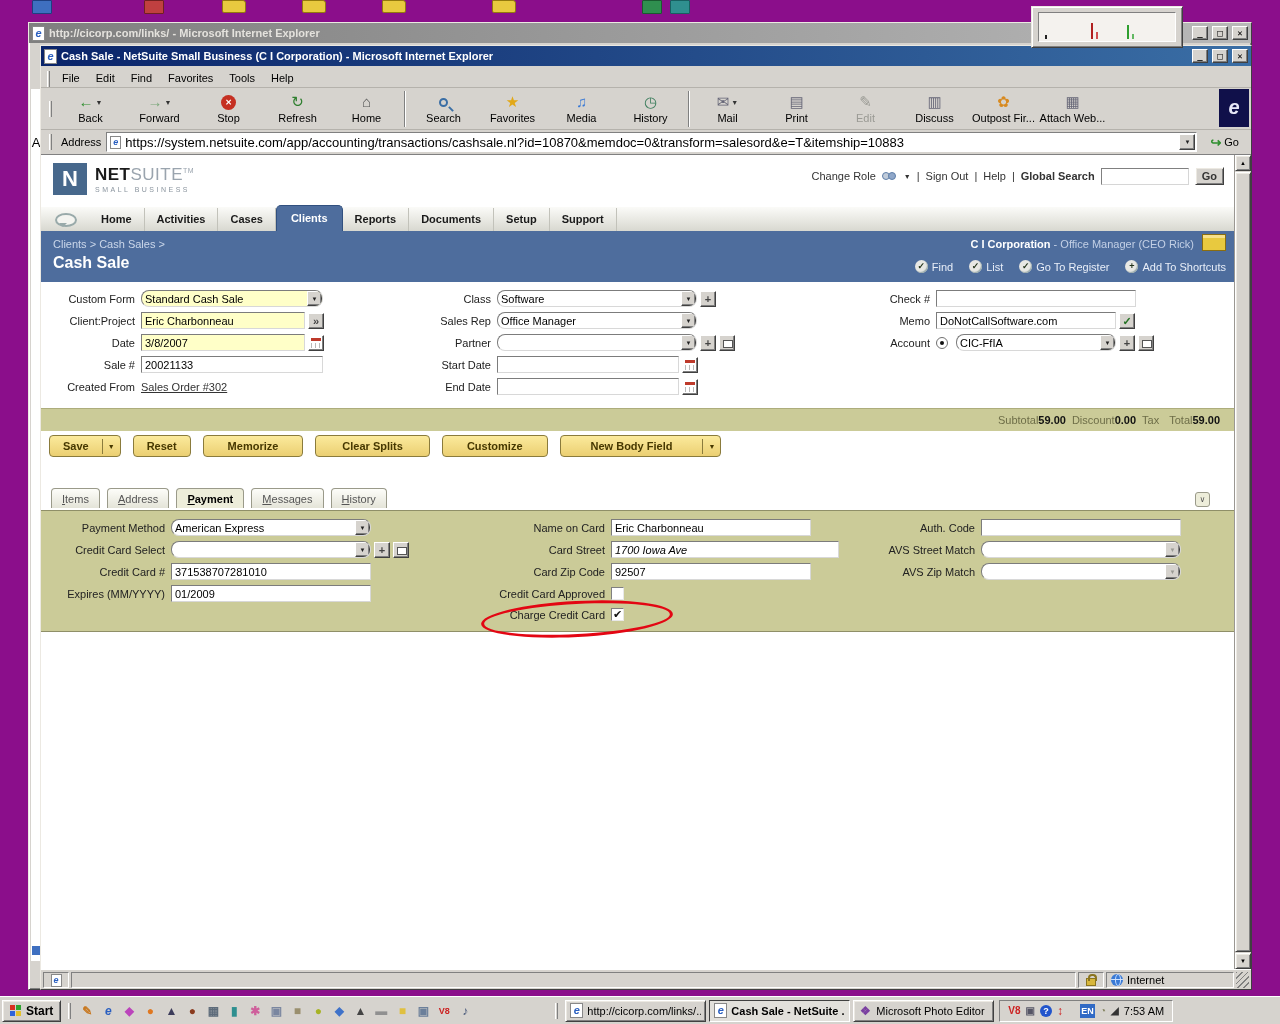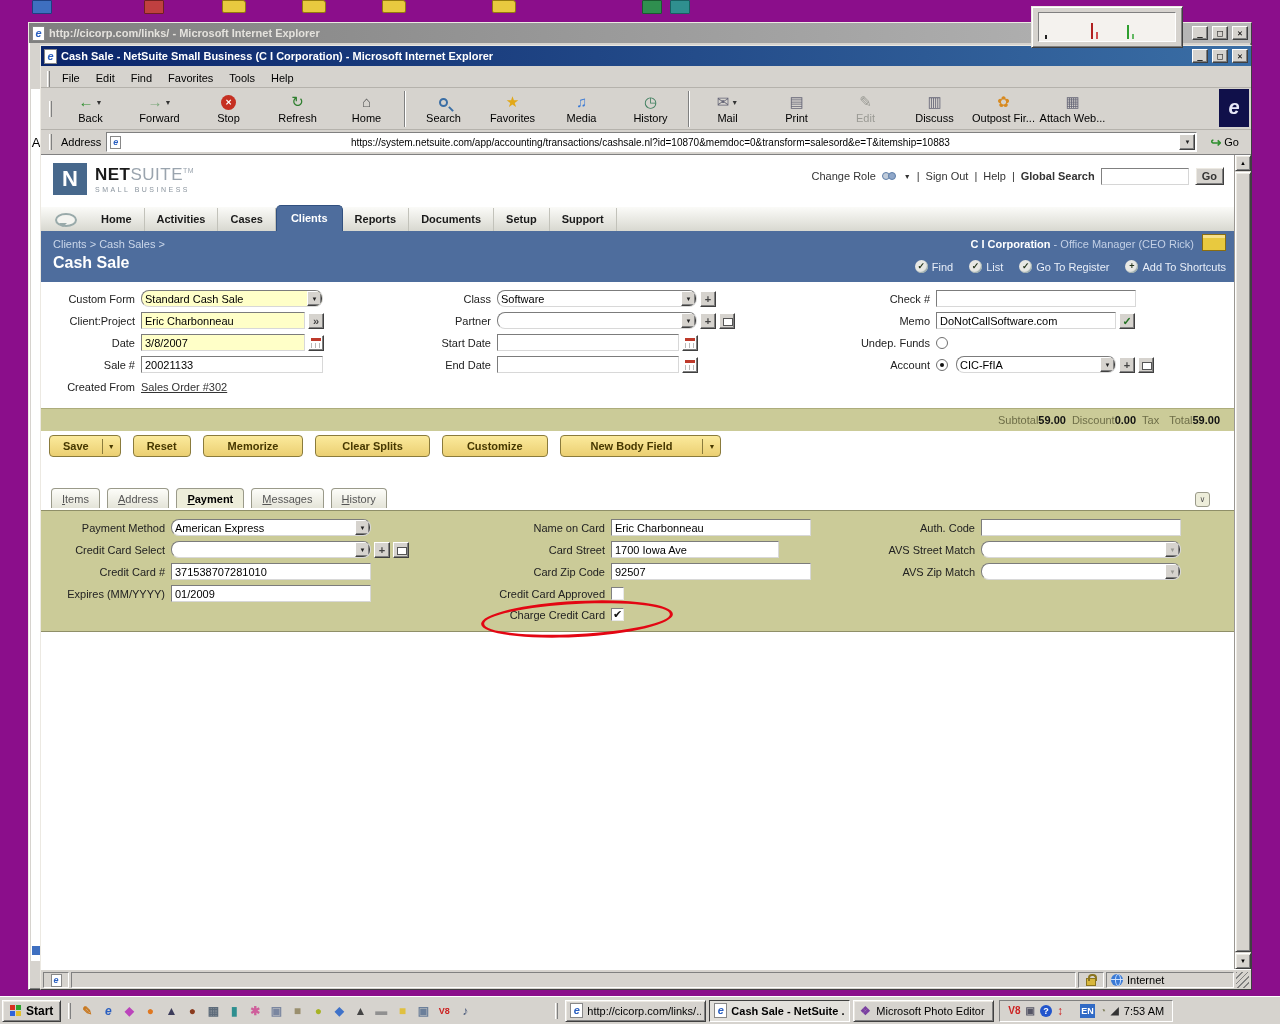--- a/index.html
+++ b/index.html
@@ -51,21 +51,21 @@
   .tsep { width:2px; height:36px; border-left:1px solid #808080; border-right:1px solid #FFFFFF; margin:0 3px; }
   .stopico { width:15px; height:15px; border-radius:50%; background:#C53022; color:#fff; font-size:8px; line-height:15px; text-align:center; font-weight:bold; }
   .mag { width:9px; height:9px; border:2px solid #3A6EA5; border-radius:50%; position:relative; margin:2px; }
   .mag:after { content:""; position:absolute; left:7px; top:8px; width:6px; height:2px; background:#3A6EA5; transform:rotate(45deg); }
   .throbber { position:absolute; right:2px; top:1px; width:30px; height:38px; background:#10104A; color:#E8E8F8;
               font-style:italic; font-weight:bold; font-size:20px; text-align:center; line-height:36px; }
   
   .addrbar { height:25px; display:flex; align-items:center; gap:5px; background:#D6D3CE; padding:2px 4px; border-bottom:1px solid #808080; }
   .abox { flex:1; height:20px; display:flex; align-items:center; gap:4px; padding:1px 1px 1px 3px;
           background:#fff; border:1px solid; border-color:#808080 #FFFFFF #FFFFFF #808080; }
-  .aurl { flex:1; white-space:nowrap; overflow:hidden; font-size:10px;text-align:center; }
+  .aurl { flex:1; white-space:nowrap; overflow:hidden; font-size:13px; }
   .ddbtn { width:16px; height:16px; background:#D6D3CE; border:1px solid; border-color:#FFFFFF #404040 #404040 #FFFFFF;
            box-shadow: inset -1px -1px 0 #808080; font-size:6px; text-align:center; line-height:14px; color:#222; flex:0 0 auto; }
   .gobtn { display:flex; align-items:center; gap:3px; padding:0 8px; height:20px; }
   .goarrow { color:#2F8F2F; font-weight:bold; font-size:13px; }
   
   .page { position:relative; flex:1; background:#FFFFFF; overflow:hidden; }
   .pagecontent { position:absolute; left:0; top:0; right:17px; bottom:0; }
   
   .vsb { position:absolute; right:0; top:0; bottom:0; width:17px; background:#D6D3CE; border-left:1px solid #9a9792; }
   .vsb .arr { position:absolute; left:0; width:16px; height:16px; font-size:6px; text-align:center; line-height:14px; }
@@ -463,20 +463,27 @@
         <div class="fcol" style="left:360px;">
           <div class="frow">
             <span class="flbl" style="width:96px;">Class</span>
             <div class="tb sel" style="width:200px;">
               <span>Software</span>
                 <span class="ddbtn">▼</span>
             </div>
             <span class="smbtn">+</span>
           </div>
           <div class="frow">
+            <span class="flbl" style="width:96px;">Sales Rep</span>
+            <div class="tb sel" style="width:200px;">
+              <span>Office Manager</span>
+                <span class="ddbtn">▼</span>
+            </div>
+          </div>
+          <div class="frow">
             <span class="flbl" style="width:96px;">Partner</span>
             <div class="tb sel" style="width:200px;">
               <span></span>
                 <span class="ddbtn">▼</span>
             </div>
             <span class="smbtn">+</span>
             <span class="smbtn pop"></span>
           </div>
           <div class="frow">
             <span class="flbl" style="width:96px;">Start Date</span>
@@ -492,24 +499,20 @@
 
         <div class="fcol" style="left:795px;">
           <div class="frow">
             <span class="flbl" style="width:100px;">Check #</span>
             <input class="tb" style="width: 200px;" value="">
           </div>
           <div class="frow">
             <span class="flbl" style="width:100px;">Memo</span>
             <input class="tb" style="width: 180px;" value="DoNotCallSoftware.com">
             <span class="smbtn" style="color:#267326;">✓</span>
-          </div>
-          <div class="frow" style="margin-top:3px;">
-            <span class="flbl" style="width:100px;">Undep. Funds</span>
-            <span class="rb"></span>
           </div>
           <div class="frow" style="margin-top:2px;">
             <span class="flbl" style="width:100px;">Account</span>
             <span class="rb on"></span>
             <div class="tb sel" style="width:160px; margin-left:8px;">
               <span>CIC-FfIA</span>
                 <span class="ddbtn">▼</span>
             </div>
             <span class="smbtn">+</span>
             <span class="smbtn pop"></span>
@@ -588,21 +591,21 @@
           </div>
         </div>
 
         <div class="fcol" style="left:455px; top:8px;">
           <div class="frow">
             <span class="flbl" style="width:115px;">Name on Card</span>
             <input class="tb" style="width: 200px;" value="Eric Charbonneau">
           </div>
           <div class="frow">
             <span class="flbl" style="width:115px;">Card Street</span>
-            <input class="tb" style="width: 168px;" value="1700 Iowa Ave">
+            <input class="tb" style="width: 228px; font-style: italic;" value="1700 Iowa Ave">
           </div>
           <div class="frow">
             <span class="flbl" style="width:115px;">Card Zip Code</span>
             <input class="tb" style="width: 200px;" value="92507">
           </div>
           <div class="frow" style="margin-top:4px; margin-bottom:4px;">
             <span class="flbl" style="width:115px;">Credit Card Approved</span>
             <span class="cb"></span>
           </div>
           <div class="frow">

